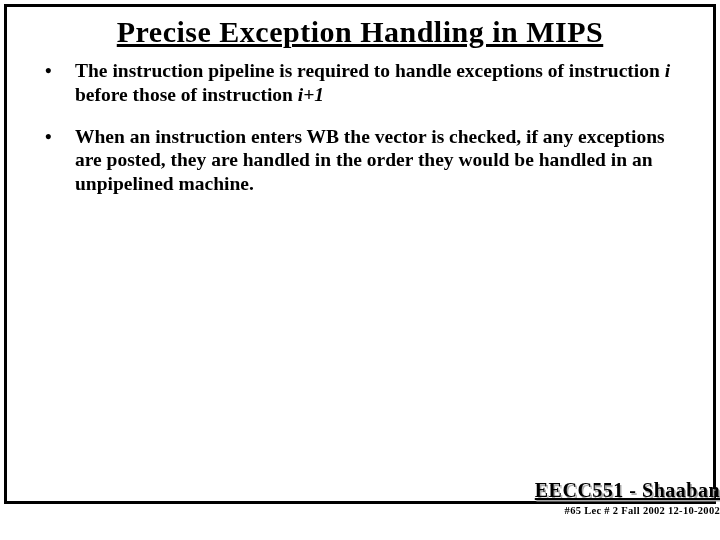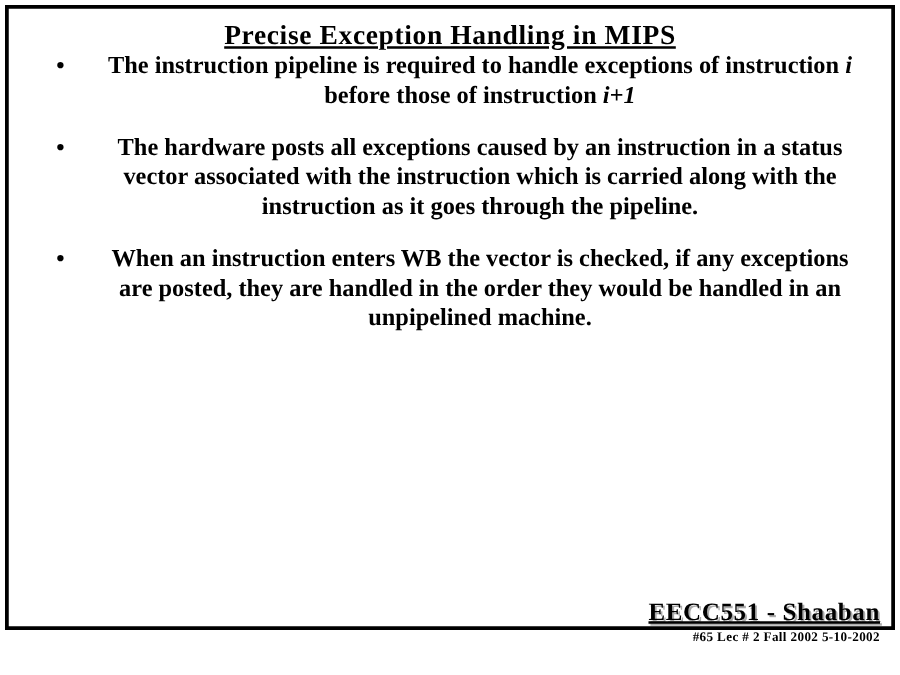--- a/index.html
+++ b/index.html
@@ -12,51 +12,50 @@
   }
   .slide {
     width: 712px;
     height: 500px;
     margin: 4px;
     border: 3px solid #000;
     padding: 8px 20px 8px 20px;
     position: relative;
   }
   .title {
-    font-size: 22px;
+    font-size: 30px;
     font-weight: bold;
     text-align: center;
-    margin-bottom: 0;
+    margin-bottom: 10px;
     text-decoration: underline;
     letter-spacing: 0.5px;
   }
   .bullets {
     list-style: none;
     padding-left: 28px;
   }
   .bullets li {
     font-size: 19.5px;
     font-weight: bold;
     line-height: 1.22;
     margin-bottom: 18px;
     position: relative;
     padding-left: 20px;
-    text-align: center;
   }
   .bullets li::before {
     content: "•";
     position: absolute;
     left: -10px;
     top: 0;
     font-size: 19px;
   }
   .italic { font-style: italic; font-weight: bold; }
   .footer {
     position: absolute;
-    right: 16px;
+    right: 0;
     bottom: 24px;
     text-align: right;
   }
   .course {
     font-size: 20px;
     font-weight: bold;
     text-decoration: underline;
     text-shadow: 1.5px 1.5px 0 #aaa;
     letter-spacing: 0.5px;
   }
@@ -70,24 +69,21 @@
 </head>
 <body>
 
 <div class="slide">
   <h1 class="title">Precise Exception Handling in MIPS</h1>
   <ul class="bullets">
     <li>
       <span>The instruction pipeline is required to handle exceptions of instruction </span><span class="italic">i</span><span>  before those of instruction  </span><span class="italic">i+1</span><span></span>
     </li>
     <li>
-      <span>The hardware posts all exceptions caused by an instruction in a status vector associated with the instruction which is carried along with the instruction as it goes through the pipeline.</span>
-    </li>
-    <li>
       <span>When an instruction enters WB the vector is checked, if any exceptions are posted, they are handled in the order they would be handled in an unpipelined machine.</span>
     </li>
   </ul>
 </div>
 
 <div class="footer">
   <div class="course">EECC551 - Shaaban</div>
-  <div class="meta">#65  Lec # 2  Fall 2002   5-10-2002</div>
+  <div class="meta">#65  Lec # 2  Fall 2002   12-10-2002</div>
 </div>
 
 </body></html>

